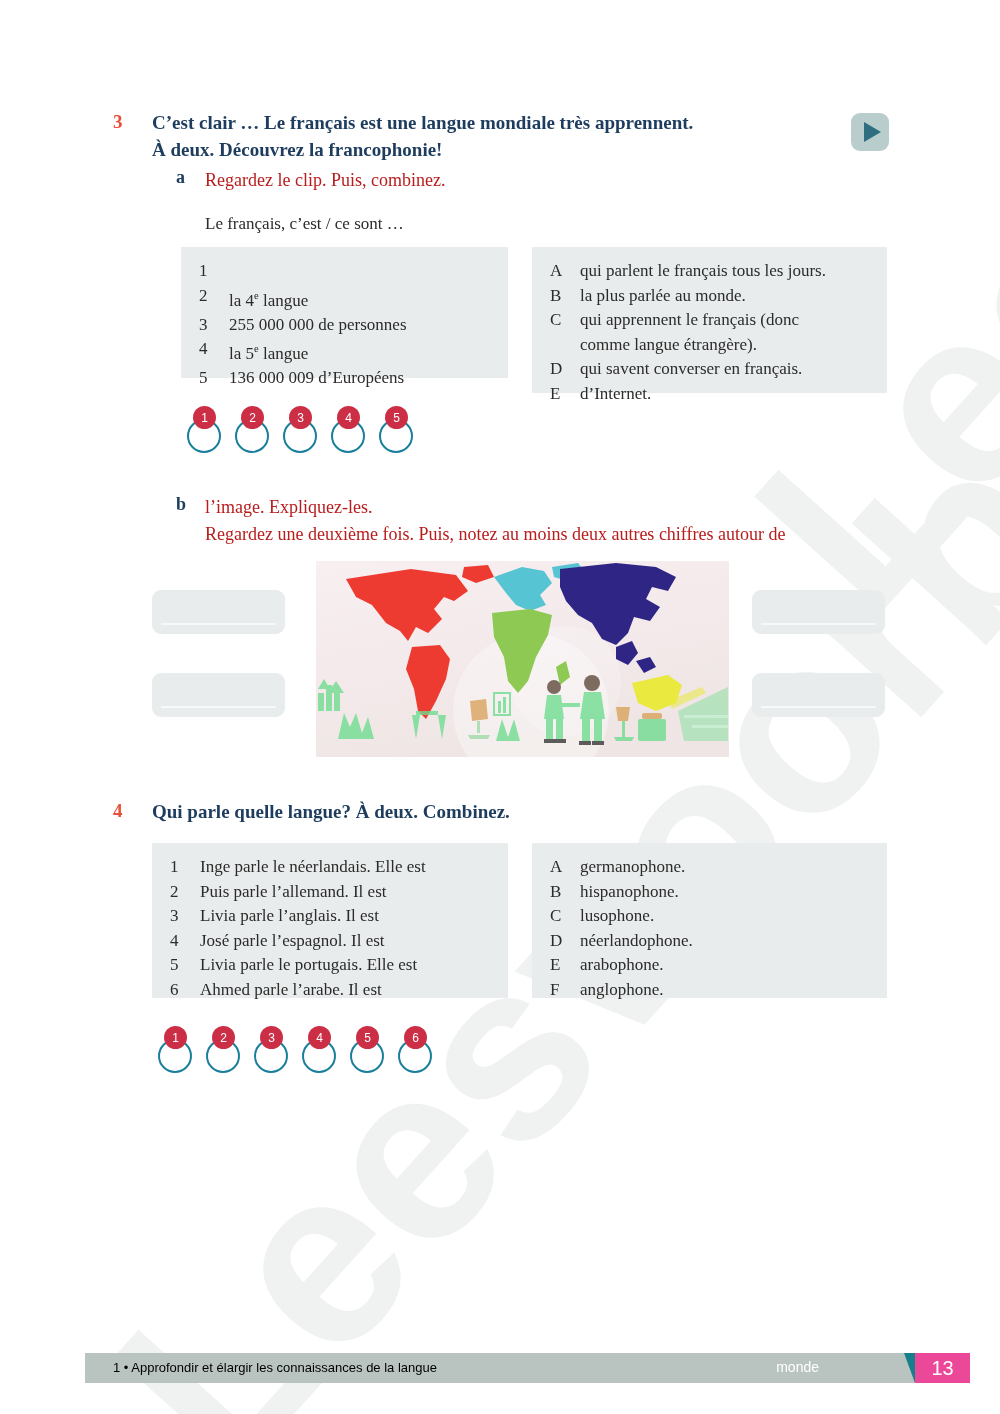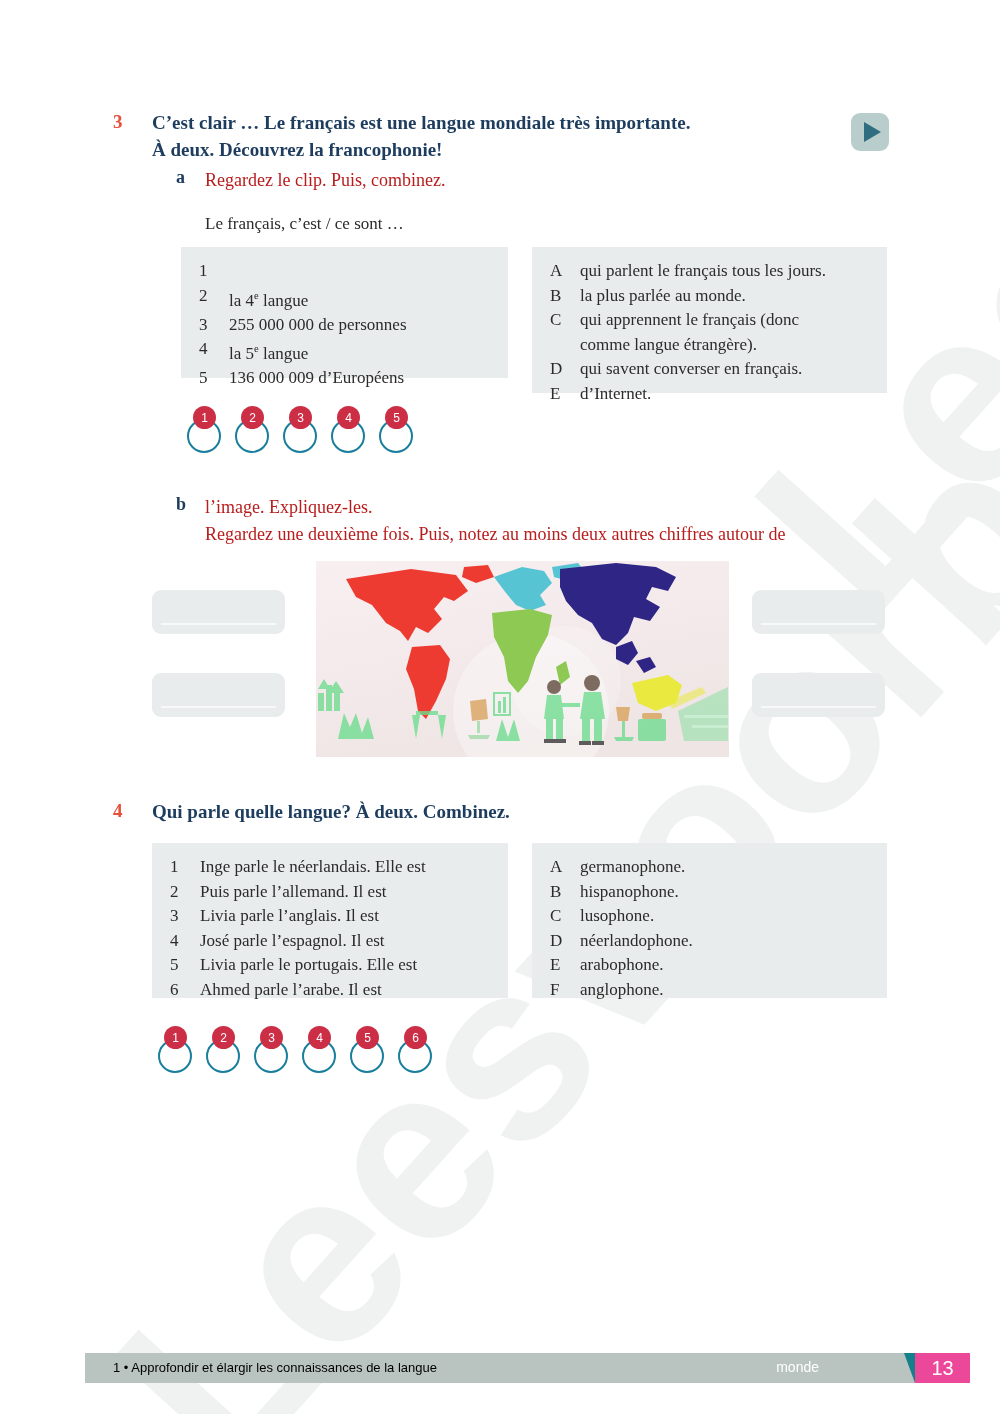--- a/index.html
+++ b/index.html
@@ -198,21 +198,21 @@
 <div class="watermark">
   <span class="wm-1">Leesvoorbeeld</span>
   <span class="wm-2">Leesvoorbeeld</span>
 </div>
 
 <div class="page">
 
   <div>
     <div class="ex-num" style="left:113px; top:111px;">3</div>
     <div class="heading" style="position:absolute; left:152px; top:109px; width:640px;">
-      <div>C’est clair … Le français est une langue mondiale très importante.</div>
+      <div>C’est clair … Le français est une langue mondiale très apprennent.</div>
       <div>À deux. Découvrez la francophonie!</div>
     </div>
 
     <div class="play-btn" style="left:851px; top:113px;">
       <div class="tri"></div>
     </div>
 
     <div>
       <div class="sub-letter" style="left:176px; top:167px;">a</div>
       <div class="sub-head" style="position:absolute; left:205px; top:167px;">Regardez le clip. Puis, combinez.</div>

